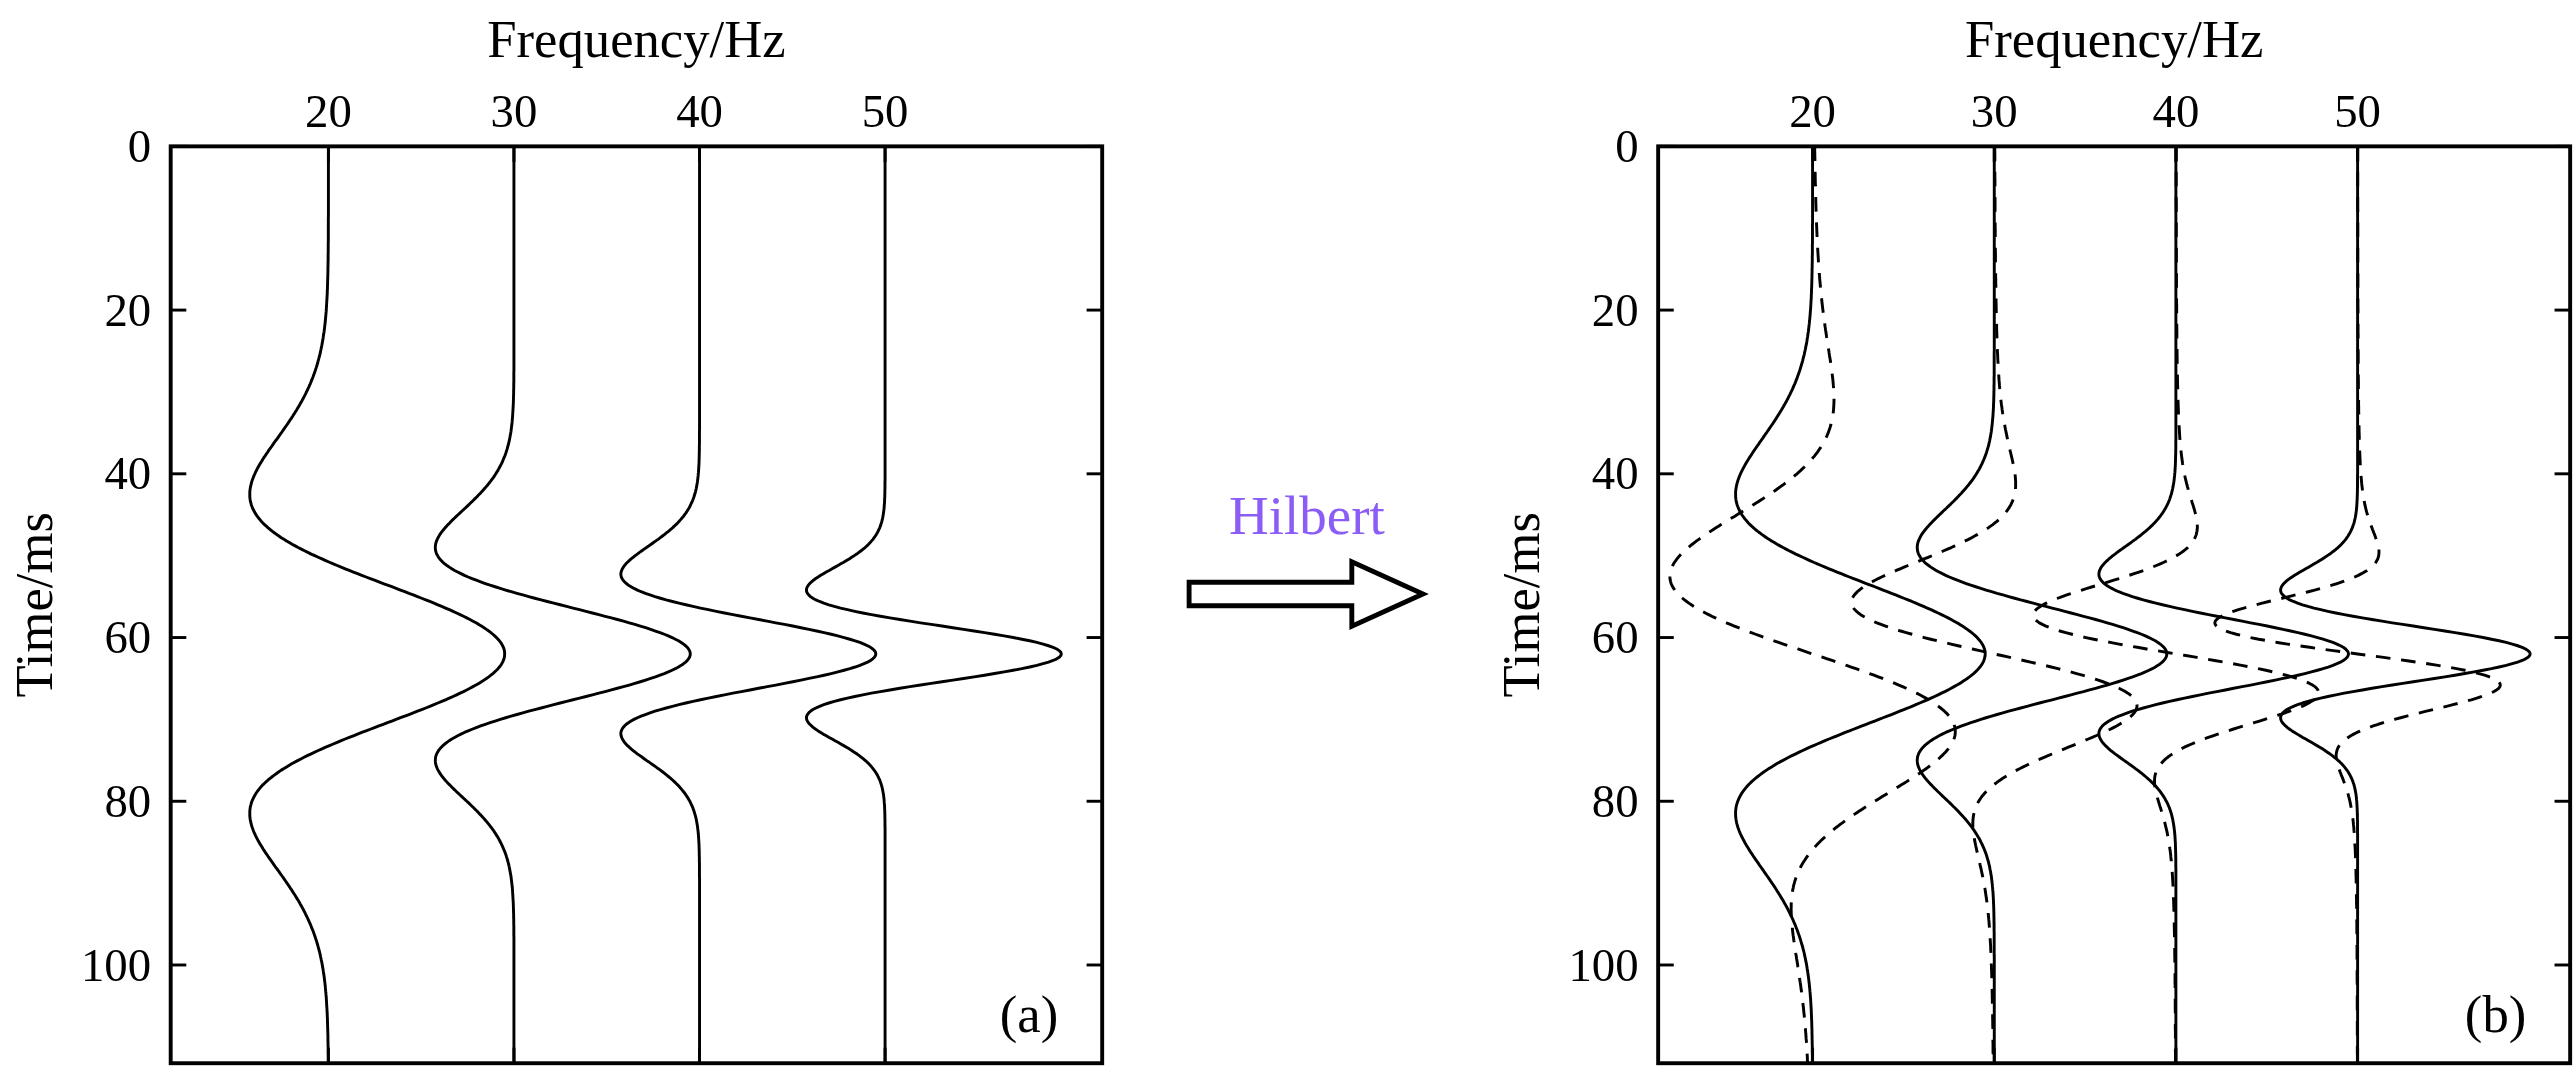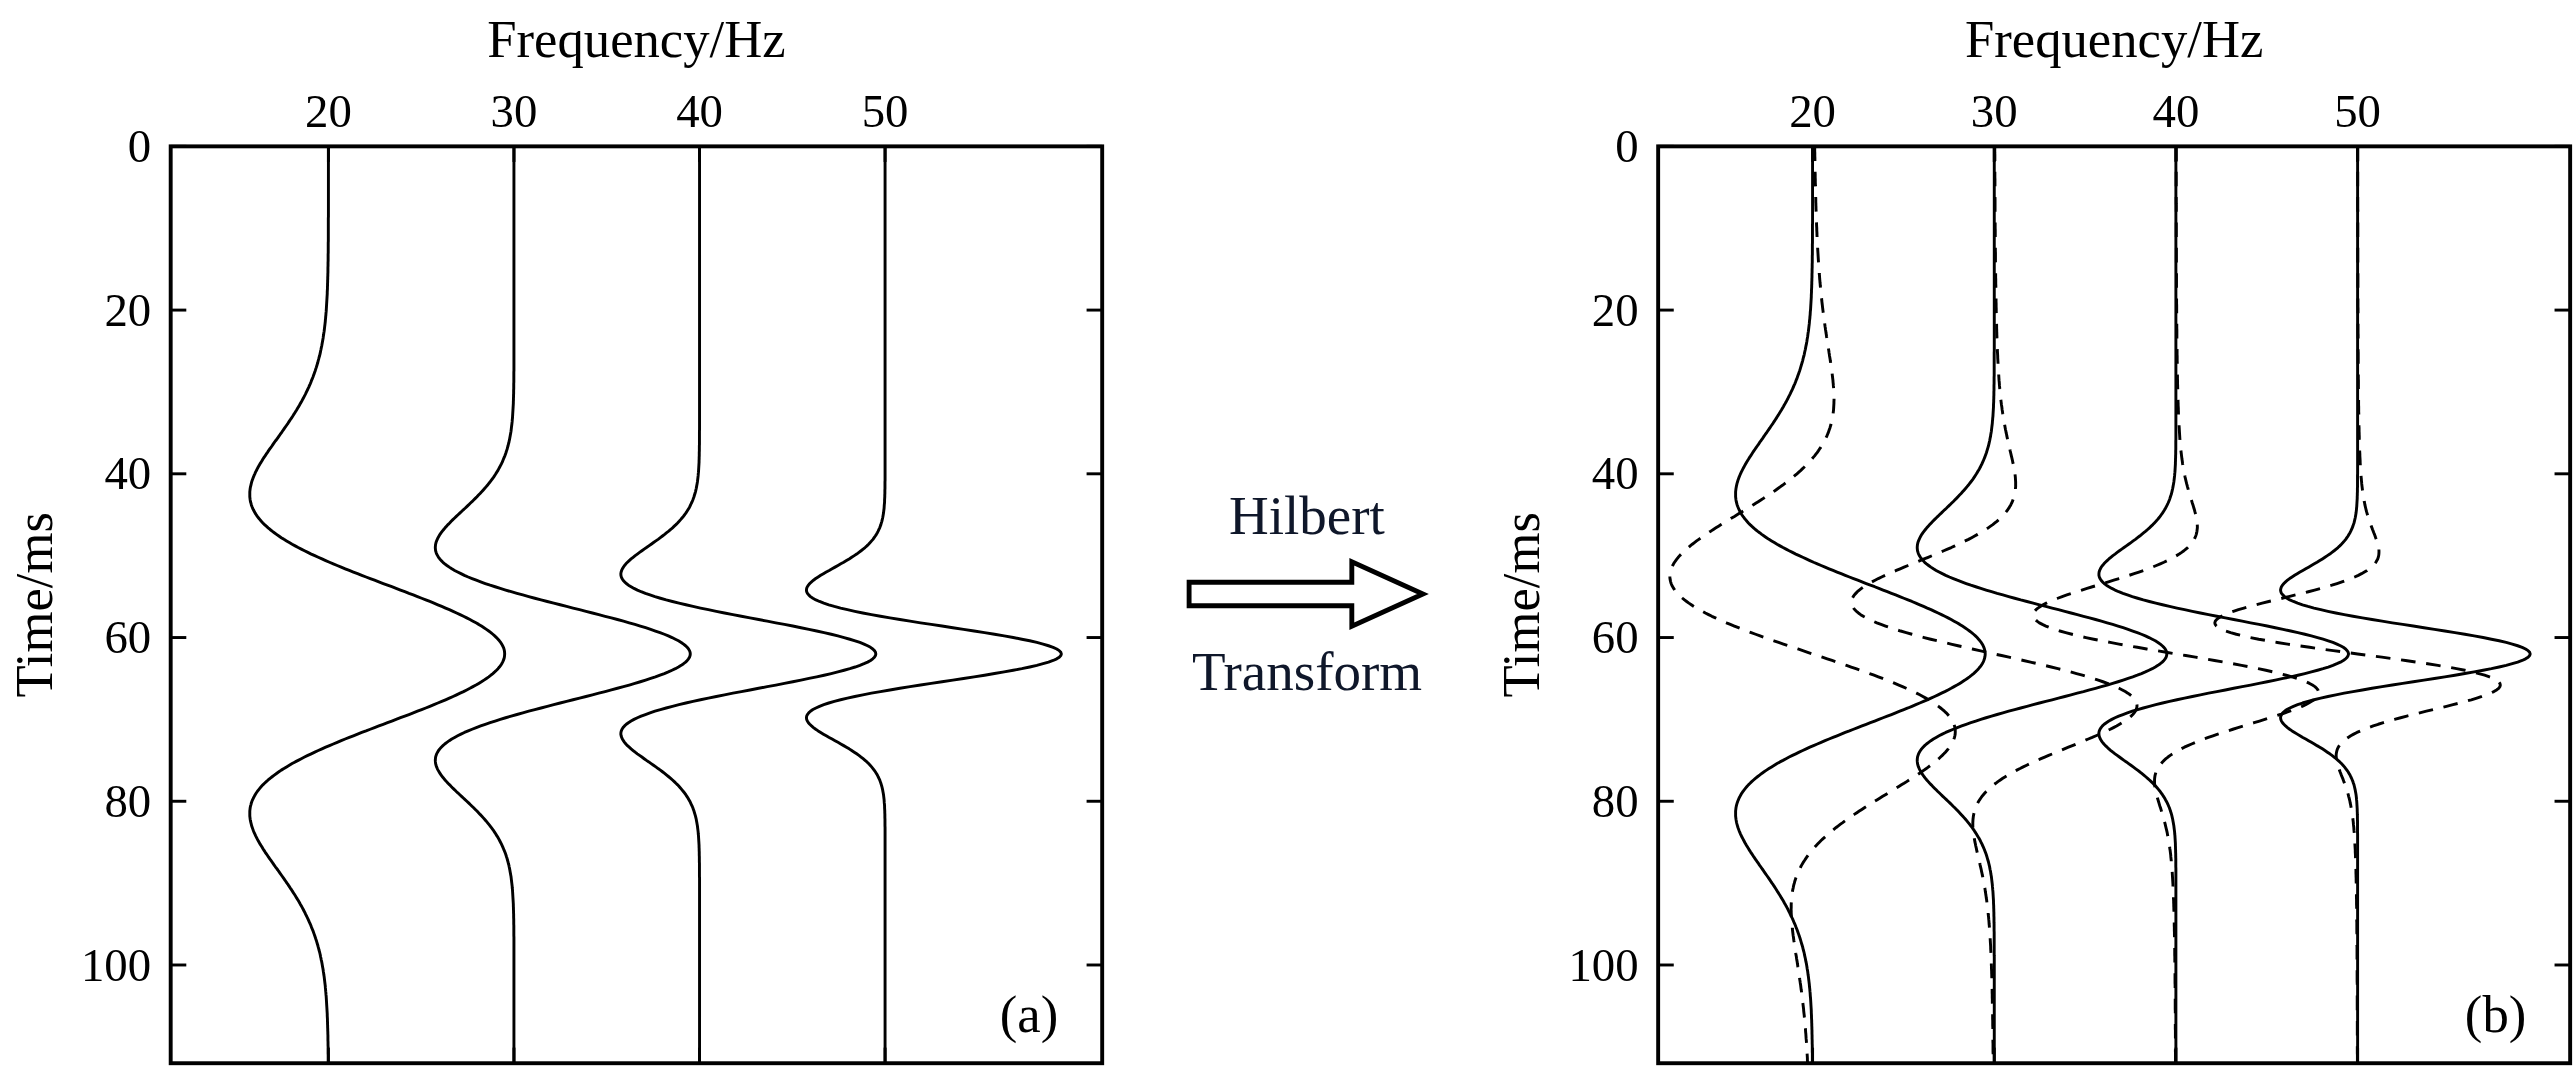--- a/index.html
+++ b/index.html
@@ -18,21 +18,21 @@
   #plot{position:absolute;left:0;top:0;}
   .mid-col{
     position:absolute;
     left:1107px;top:486px;width:400px;
     display:flex;flex-direction:column;align-items:center;
     gap:9.8px;
   }
   .mid-label{
     font-size:55px;
     line-height:1.1;
-    color:#0f172a;
+    color:#8b5cf6;
     white-space:nowrap;
   }
 </style>
 </head>
 <body>
 
 <div class="stage">
 
   <svg id="plot" width="2576" height="1074" viewBox="0 0 2641 1101">
       <defs>
@@ -133,17 +133,16 @@
           <path d="M2417.2,150.0L2417.2,151.7L2417.2,153.4L2417.2,155.0L2417.2,156.7L2417.2,158.4L2417.2,160.1L2417.2,161.8L2417.2,163.4L2417.2,165.1L2417.2,166.8L2417.2,168.5L2417.2,170.1L2417.2,171.8L2417.2,173.5L2417.2,175.2L2417.2,176.9L2417.2,178.5L2417.2,180.2L2417.2,181.9L2417.2,183.6L2417.2,185.3L2417.2,186.9L2417.2,188.6L2417.2,190.3L2417.2,192.0L2417.2,193.6L2417.2,195.3L2417.2,197.0L2417.2,198.7L2417.2,200.4L2417.2,202.0L2417.2,203.7L2417.2,205.4L2417.2,207.1L2417.2,208.8L2417.2,210.4L2417.2,212.1L2417.2,213.8L2417.3,215.5L2417.3,217.1L2417.3,218.8L2417.3,220.5L2417.3,222.2L2417.3,223.9L2417.3,225.5L2417.3,227.2L2417.3,228.9L2417.3,230.6L2417.3,232.3L2417.3,233.9L2417.3,235.6L2417.3,237.3L2417.3,239.0L2417.3,240.6L2417.3,242.3L2417.3,244.0L2417.3,245.7L2417.3,247.4L2417.3,249.0L2417.3,250.7L2417.3,252.4L2417.3,254.1L2417.3,255.8L2417.3,257.4L2417.3,259.1L2417.3,260.8L2417.3,262.5L2417.3,264.1L2417.3,265.8L2417.3,267.5L2417.3,269.2L2417.3,270.9L2417.3,272.5L2417.3,274.2L2417.3,275.9L2417.3,277.6L2417.4,279.3L2417.4,280.9L2417.4,282.6L2417.4,284.3L2417.4,286.0L2417.4,287.6L2417.4,289.3L2417.4,291.0L2417.4,292.7L2417.4,294.4L2417.4,296.0L2417.4,297.7L2417.4,299.4L2417.4,301.1L2417.4,302.8L2417.4,304.4L2417.4,306.1L2417.4,307.8L2417.4,309.5L2417.4,311.1L2417.4,312.8L2417.4,314.5L2417.5,316.2L2417.5,317.9L2417.5,319.5L2417.5,321.2L2417.5,322.9L2417.5,324.6L2417.5,326.3L2417.5,327.9L2417.5,329.6L2417.5,331.3L2417.5,333.0L2417.5,334.6L2417.5,336.3L2417.5,338.0L2417.5,339.7L2417.5,341.4L2417.6,343.0L2417.6,344.7L2417.6,346.4L2417.6,348.1L2417.6,349.8L2417.6,351.4L2417.6,353.1L2417.6,354.8L2417.6,356.5L2417.6,358.1L2417.6,359.8L2417.7,361.5L2417.7,363.2L2417.7,364.9L2417.7,366.5L2417.7,368.2L2417.7,369.9L2417.7,371.6L2417.7,373.3L2417.7,374.9L2417.8,376.6L2417.8,378.3L2417.8,380.0L2417.8,381.6L2417.8,383.3L2417.8,385.0L2417.8,386.7L2417.8,388.4L2417.9,390.0L2417.9,391.7L2417.9,393.4L2417.9,395.1L2417.9,396.8L2417.9,398.4L2418.0,400.1L2418.0,401.8L2418.0,403.5L2418.0,405.1L2418.0,406.8L2418.1,408.5L2418.1,410.2L2418.1,411.9L2418.1,413.5L2418.1,415.2L2418.2,416.9L2418.2,418.6L2418.2,420.3L2418.2,421.9L2418.3,423.6L2418.3,425.3L2418.3,427.0L2418.4,428.6L2418.4,430.3L2418.4,432.0L2418.5,433.7L2418.5,435.4L2418.5,437.0L2418.6,438.7L2418.6,440.4L2418.6,442.1L2418.7,443.8L2418.7,445.4L2418.8,447.1L2418.8,448.8L2418.8,450.5L2418.9,452.1L2418.9,453.8L2419.0,455.5L2419.1,457.2L2419.1,458.9L2419.2,460.5L2419.2,462.2L2419.3,463.9L2419.4,465.6L2419.4,467.3L2419.5,468.9L2419.6,470.6L2419.7,472.3L2419.7,474.0L2419.8,475.6L2419.9,477.3L2420.0,479.0L2420.1,480.7L2420.2,482.4L2420.3,484.0L2420.5,485.7L2420.6,487.4L2420.7,489.1L2420.9,490.8L2421.0,492.4L2421.2,494.1L2421.3,495.8L2421.5,497.5L2421.7,499.1L2421.9,500.8L2422.1,502.5L2422.3,504.2L2422.5,505.9L2422.8,507.5L2423.1,509.2L2423.3,510.9L2423.6,512.6L2423.9,514.3L2424.3,515.9L2424.6,517.6L2425.0,519.3L2425.4,521.0L2425.8,522.6L2426.2,524.3L2426.7,526.0L2427.2,527.7L2427.7,529.4L2428.2,531.0L2428.7,532.7L2429.3,534.4L2429.9,536.1L2430.5,537.8L2431.1,539.4L2431.8,541.1L2432.4,542.8L2433.1,544.5L2433.7,546.1L2434.4,547.8L2435.0,549.5L2435.6,551.2L2436.3,552.9L2436.8,554.5L2437.4,556.2L2437.8,557.9L2438.3,559.6L2438.6,561.3L2438.9,562.9L2439.0,564.6L2439.0,566.3L2438.9,568.0L2438.7,569.6L2438.3,571.3L2437.7,573.0L2436.8,574.7L2435.8,576.4L2434.6,578.0L2433.0,579.7L2431.2,581.4L2429.2,583.1L2426.8,584.8L2424.1,586.4L2421.1,588.1L2417.8,589.8L2414.1,591.5L2410.1,593.1L2405.7,594.8L2401.0,596.5L2396.0,598.2L2390.7,599.9L2385.1,601.5L2379.2,603.2L2373.0,604.9L2366.6,606.6L2360.1,608.3L2353.4,609.9L2346.5,611.6L2339.7,613.3L2332.8,615.0L2326.0,616.6L2319.3,618.3L2312.8,620.0L2306.5,621.7L2300.5,623.4L2294.9,625.0L2289.7,626.7L2285.0,628.4L2280.9,630.1L2277.4,631.8L2274.6,633.4L2272.5,635.1L2271.2,636.8L2270.7,638.5L2271.1,640.1L2272.4,641.8L2274.7,643.5L2277.8,645.2L2281.9,646.9L2286.9,648.5L2292.8,650.2L2299.6,651.9L2307.2,653.6L2315.7,655.3L2324.9,656.9L2334.8,658.6L2345.3,660.3L2356.4,662.0L2367.9,663.6L2379.9,665.3L2392.1,667.0L2404.6,668.7L2417.1,670.4L2429.6,672.0L2442.0,673.7L2454.3,675.4L2466.2,677.1L2477.8,678.8L2488.9,680.4L2499.4,682.1L2509.3,683.8L2518.5,685.5L2527.0,687.1L2534.6,688.8L2541.4,690.5L2547.3,692.2L2552.3,693.9L2556.4,695.5L2559.5,697.2L2561.7,698.9L2563.0,700.6L2563.4,702.3L2563.0,703.9L2561.7,705.6L2559.6,707.3L2556.8,709.0L2553.3,710.6L2549.2,712.3L2544.5,714.0L2539.3,715.7L2533.7,717.4L2527.7,719.0L2521.4,720.7L2514.9,722.4L2508.2,724.1L2501.3,725.8L2494.5,727.4L2487.6,729.1L2480.8,730.8L2474.1,732.5L2467.5,734.1L2461.2,735.8L2455.0,737.5L2449.1,739.2L2443.5,740.9L2438.2,742.5L2433.1,744.2L2428.5,745.9L2424.1,747.6L2420.1,749.3L2416.4,750.9L2413.1,752.6L2410.1,754.3L2407.4,756.0L2405.0,757.6L2402.9,759.3L2401.1,761.0L2399.6,762.7L2398.3,764.4L2397.3,766.0L2396.5,767.7L2395.9,769.4L2395.5,771.1L2395.2,772.8L2395.1,774.4L2395.2,776.1L2395.3,777.8L2395.6,779.5L2395.9,781.1L2396.3,782.8L2396.8,784.5L2397.3,786.2L2397.9,787.9L2398.5,789.5L2399.1,791.2L2399.8,792.9L2400.4,794.6L2401.1,796.3L2401.8,797.9L2402.4,799.6L2403.0,801.3L2403.7,803.0L2404.3,804.6L2404.9,806.3L2405.4,808.0L2406.0,809.7L2406.5,811.4L2407.0,813.0L2407.5,814.7L2407.9,816.4L2408.4,818.1L2408.8,819.8L2409.2,821.4L2409.5,823.1L2409.9,824.8L2410.2,826.5L2410.5,828.1L2410.8,829.8L2411.1,831.5L2411.4,833.2L2411.6,834.9L2411.9,836.5L2412.1,838.2L2412.3,839.9L2412.5,841.6L2412.7,843.3L2412.8,844.9L2413.0,846.6L2413.2,848.3L2413.3,850.0L2413.4,851.6L2413.6,853.3L2413.7,855.0L2413.8,856.7L2413.9,858.4L2414.0,860.0L2414.1,861.7L2414.2,863.4L2414.3,865.1L2414.4,866.8L2414.5,868.4L2414.6,870.1L2414.7,871.8L2414.7,873.5L2414.8,875.1L2414.9,876.8L2414.9,878.5L2415.0,880.2L2415.1,881.9L2415.1,883.5L2415.2,885.2L2415.2,886.9L2415.3,888.6L2415.3,890.3L2415.4,891.9L2415.4,893.6L2415.4,895.3L2415.5,897.0L2415.5,898.6L2415.6,900.3L2415.6,902.0L2415.6,903.7L2415.7,905.4L2415.7,907.0L2415.7,908.7L2415.8,910.4L2415.8,912.1L2415.8,913.8L2415.9,915.4L2415.9,917.1L2415.9,918.8L2415.9,920.5L2416.0,922.1L2416.0,923.8L2416.0,925.5L2416.0,927.2L2416.1,928.9L2416.1,930.5L2416.1,932.2L2416.1,933.9L2416.1,935.6L2416.2,937.3L2416.2,938.9L2416.2,940.6L2416.2,942.3L2416.2,944.0L2416.3,945.6L2416.3,947.3L2416.3,949.0L2416.3,950.7L2416.3,952.4L2416.3,954.0L2416.3,955.7L2416.4,957.4L2416.4,959.1L2416.4,960.8L2416.4,962.4L2416.4,964.1L2416.4,965.8L2416.4,967.5L2416.4,969.1L2416.5,970.8L2416.5,972.5L2416.5,974.2L2416.5,975.9L2416.5,977.5L2416.5,979.2L2416.5,980.9L2416.5,982.6L2416.5,984.3L2416.6,985.9L2416.6,987.6L2416.6,989.3L2416.6,991.0L2416.6,992.6L2416.6,994.3L2416.6,996.0L2416.6,997.7L2416.6,999.4L2416.6,1001.0L2416.6,1002.7L2416.6,1004.4L2416.6,1006.1L2416.7,1007.8L2416.7,1009.4L2416.7,1011.1L2416.7,1012.8L2416.7,1014.5L2416.7,1016.1L2416.7,1017.8L2416.7,1019.5L2416.7,1021.2L2416.7,1022.9L2416.7,1024.5L2416.7,1026.2L2416.7,1027.9L2416.7,1029.6L2416.7,1031.3L2416.7,1032.9L2416.7,1034.6L2416.7,1036.3L2416.8,1038.0L2416.8,1039.6L2416.8,1041.3L2416.8,1043.0L2416.8,1044.7L2416.8,1046.4L2416.8,1048.0L2416.8,1049.7L2416.8,1051.4L2416.8,1053.1L2416.8,1054.8L2416.8,1056.4L2416.8,1058.1L2416.8,1059.8L2416.8,1061.5L2416.8,1063.1L2416.8,1064.8L2416.8,1066.5L2416.8,1068.2L2416.8,1069.9L2416.8,1071.5L2416.8,1073.2L2416.8,1074.9L2416.8,1076.6L2416.8,1078.3L2416.8,1079.9L2416.9,1081.6L2416.9,1083.3L2416.9,1085.0L2416.9,1086.6L2416.9,1088.3L2416.9,1090.0" fill="none" stroke="#000000" stroke-width="3" stroke-linejoin="round" stroke-linecap="butt" stroke-dasharray="15 11"></path>
         </g>
       </g>
     </svg>
 
   <div class="mid-col">
     <div class="mid-label">Hilbert</div>
     <svg width="246" height="76" viewBox="0 0 252 78">
       <polygon points="5,27 172,27 172,6 245,39 172,72 172,51 5,51" fill="#ffffff" stroke="#000000" stroke-width="5" stroke-linejoin="miter"></polygon>
     </svg>
-    <div class="mid-label">Transform</div>
   </div>
 
 </div>
 
 
 </body></html>

